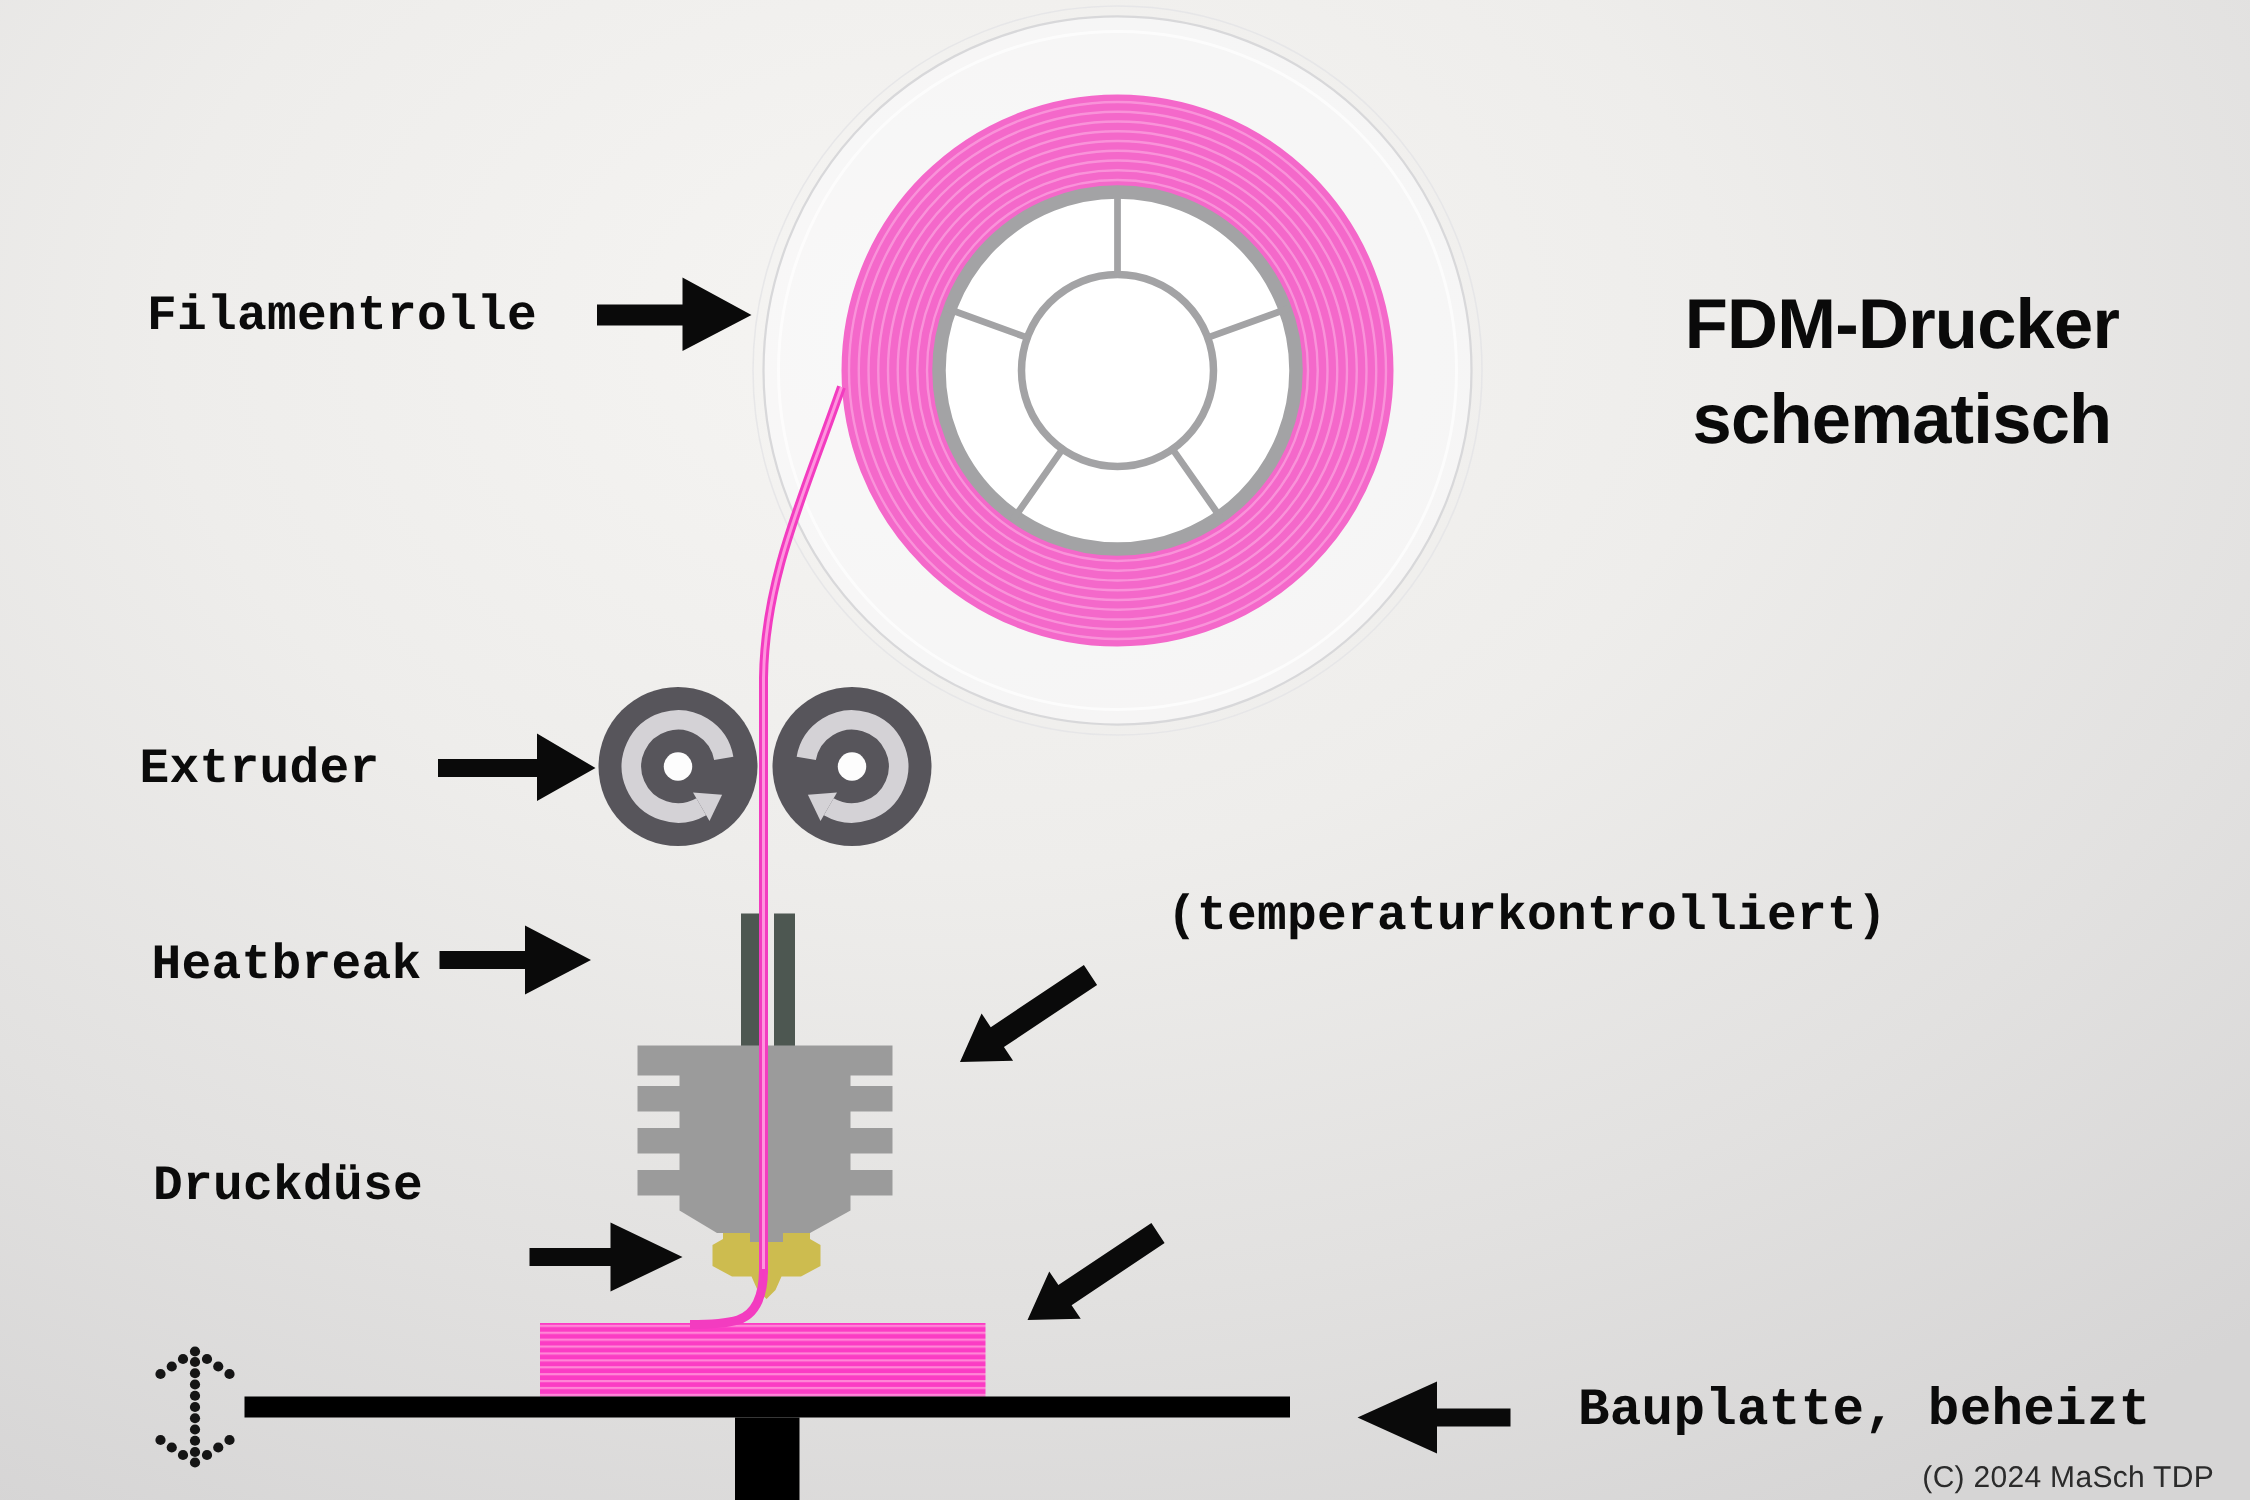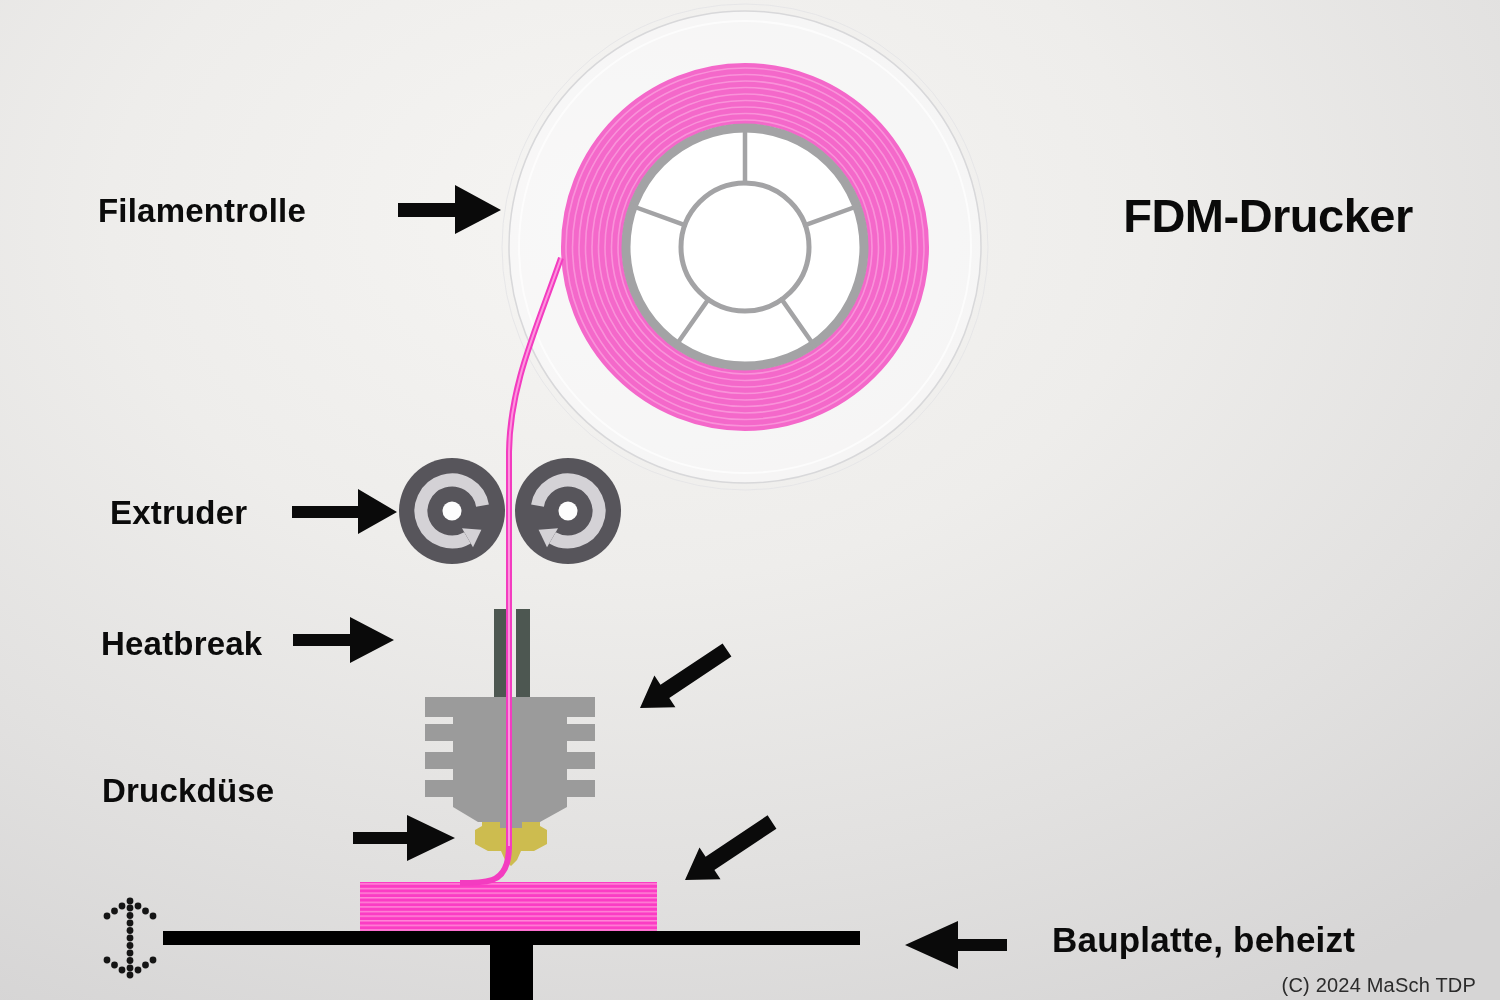--- a/index.html
+++ b/index.html
@@ -6,21 +6,21 @@
   .stage{
     position:relative;width:1500px;height:1000px;overflow:hidden;
     background:radial-gradient(ellipse 1300px 900px at 42% 22%,
       var(--background-light) 0%, #eeedeb 40%, #e2e1e0 72%, var(--background-dark) 100%);
     font-family:"Liberation Sans", sans-serif;
     color:var(--text);
   }
   svg{position:absolute;left:0;top:0;}
   .lbl{
     position:absolute;font-weight:bold;font-size:33px;letter-spacing:.2px;
-    color:var(--text);white-space:nowrap;
+    color:var(--text);white-space:nowrap;font-family:Liberation Mono, monospace;
   }
   .title{
     position:absolute;left:1042px;top:184px;width:452px;text-align:center;
     font-weight:bold;font-size:47px;line-height:63px;letter-spacing:-.5px;color:#0a0a0a;
   }
   .two-line{line-height:48px;}
   .bauplatte{font-size:35px;}
   .copyright{
     position:absolute;right:24px;top:974px;font-size:20px;font-weight:normal;
     color:#2b2b2b;letter-spacing:.2px;
@@ -153,27 +153,29 @@
         <circle class="zdot" cx="114.5" cy="965" r="3.4"></circle>
         <circle class="zdot" cx="107" cy="960" r="3.4"></circle>
       <circle class="zdot" cx="138" cy="970" r="3.4"></circle>
         <circle class="zdot" cx="145.5" cy="965" r="3.4"></circle>
         <circle class="zdot" cx="153" cy="960" r="3.4"></circle>
     </g>
   </svg>
 
   <div class="title">
     <div>FDM-Drucker</div>
+    <div>schematisch</div>
   </div>
 
   <div class="lbl" style="left:98px;top:192px;">Filamentrolle</div>
-  <div class="lbl" style="left:110px;top:494px;">Extruder</div>
+  <div class="lbl" style="left:93px;top:494px;">Extruder</div>
   <div class="lbl" style="left:101px;top:625px;">Heatbreak</div>
   <div class="lbl" style="left:102px;top:772px;">Druckdüse</div>
 
   <div class="lbl two-line" style="left:778px;top:587px;">
+    <div>(temperaturkontrolliert)</div>
   </div>
 
 
   <div class="lbl bauplatte" style="left:1052px;top:920px;">Bauplatte, beheizt</div>
 
   <div class="copyright">(C) 2024 MaSch TDP</div>
 </div>
 
 </body></html>

